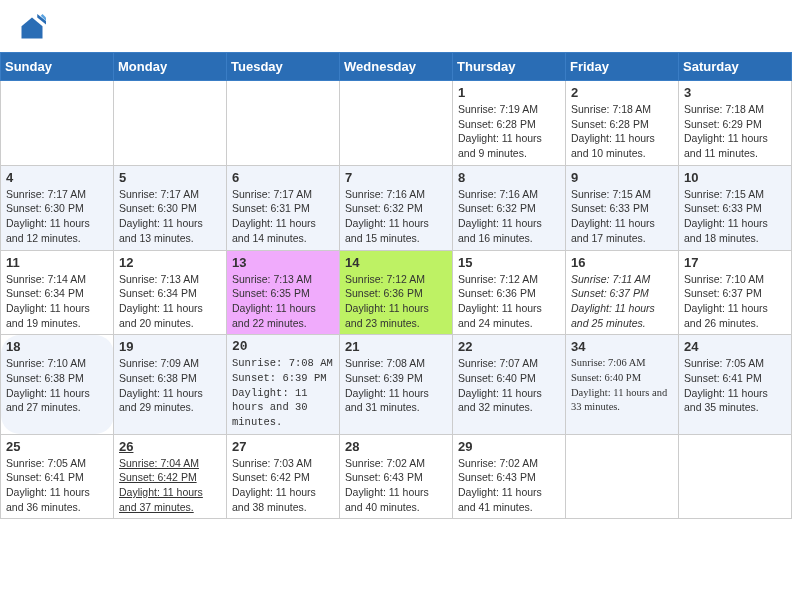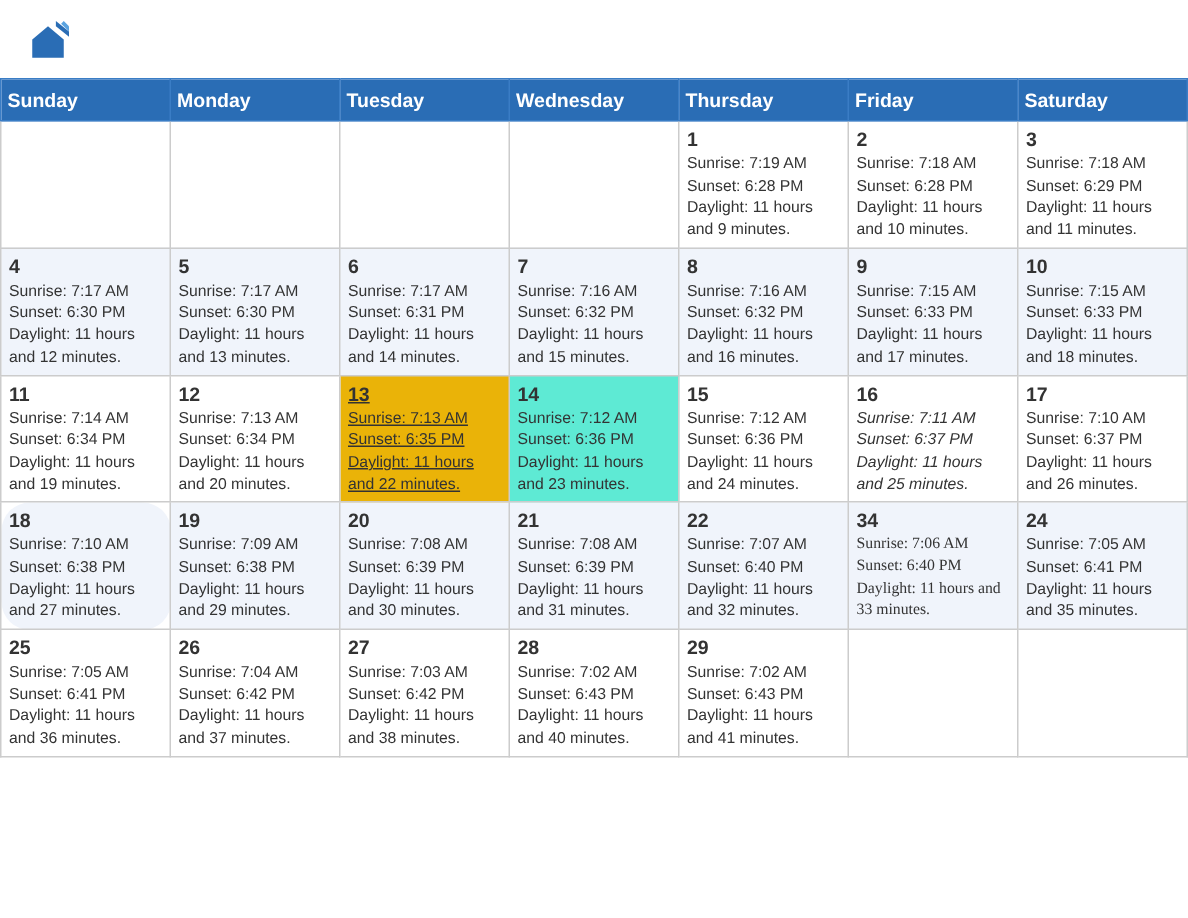--- a/index.html
+++ b/index.html
@@ -211,27 +211,27 @@
             <div class="day-info" style="white-space: pre-line;">Sunrise: 7:14 AM
 Sunset: 6:34 PM
 Daylight: 11 hours and 19 minutes.</div>
           </td>
           <td style="background: rgb(255, 255, 255);">
             <span class="day-num">12</span>
             <div class="day-info" style="white-space: pre-line;">Sunrise: 7:13 AM
 Sunset: 6:34 PM
 Daylight: 11 hours and 20 minutes.</div>
           </td>
-          <td style="background: #eab308; text-decoration: underline;">
+          <td style="background: #f0abfc;">
             <span class="day-num">13</span>
             <div class="day-info" style="white-space: pre-line;">Sunrise: 7:13 AM
 Sunset: 6:35 PM
 Daylight: 11 hours and 22 minutes.</div>
           </td>
-          <td style="background: #5eead4; margin-left: 32px;">
+          <td style="background: #bef264; margin-left: 32px;">
             <span class="day-num">14</span>
             <div class="day-info" style="white-space: pre-line;">Sunrise: 7:12 AM
 Sunset: 6:36 PM
 Daylight: 11 hours and 23 minutes.</div>
           </td>
           <td style="background: rgb(255, 255, 255);">
             <span class="day-num">15</span>
             <div class="day-info" style="white-space: pre-line;">Sunrise: 7:12 AM
 Sunset: 6:36 PM
 Daylight: 11 hours and 24 minutes.</div>
@@ -255,21 +255,21 @@
             <div class="day-info" style="white-space: pre-line;">Sunrise: 7:10 AM
 Sunset: 6:38 PM
 Daylight: 11 hours and 27 minutes.</div>
           </td>
           <td style="background: rgb(240, 244, 251);">
             <span class="day-num">19</span>
             <div class="day-info" style="white-space: pre-line;">Sunrise: 7:09 AM
 Sunset: 6:38 PM
 Daylight: 11 hours and 29 minutes.</div>
           </td>
-          <td style="background: rgb(240, 244, 251);">
+          <td style="background: rgb(240, 244, 251); font-family: Liberation Mono, monospace;">
             <span class="day-num">20</span>
             <div class="day-info" style="white-space: pre-line;">Sunrise: 7:08 AM
 Sunset: 6:39 PM
 Daylight: 11 hours and 30 minutes.</div>
           </td>
           <td style="background: rgb(240, 244, 251);">
             <span class="day-num">21</span>
             <div class="day-info" style="white-space: pre-line;">Sunrise: 7:08 AM
 Sunset: 6:39 PM
 Daylight: 11 hours and 31 minutes.</div>
@@ -293,21 +293,21 @@
 Daylight: 11 hours and 35 minutes.</div>
           </td>
         </tr>
         <tr>
           <td style="background: rgb(255, 255, 255);">
             <span class="day-num">25</span>
             <div class="day-info" style="white-space: pre-line;">Sunrise: 7:05 AM
 Sunset: 6:41 PM
 Daylight: 11 hours and 36 minutes.</div>
           </td>
-          <td style="background: rgb(255, 255, 255);">
+          <td style="background: rgb(255, 255, 255); text-decoration: underline;">
             <span class="day-num">26</span>
             <div class="day-info" style="white-space: pre-line;">Sunrise: 7:04 AM
 Sunset: 6:42 PM
 Daylight: 11 hours and 37 minutes.</div>
           </td>
           <td style="background: rgb(255, 255, 255);">
             <span class="day-num">27</span>
             <div class="day-info" style="white-space: pre-line;">Sunrise: 7:03 AM
 Sunset: 6:42 PM
 Daylight: 11 hours and 38 minutes.</div>

